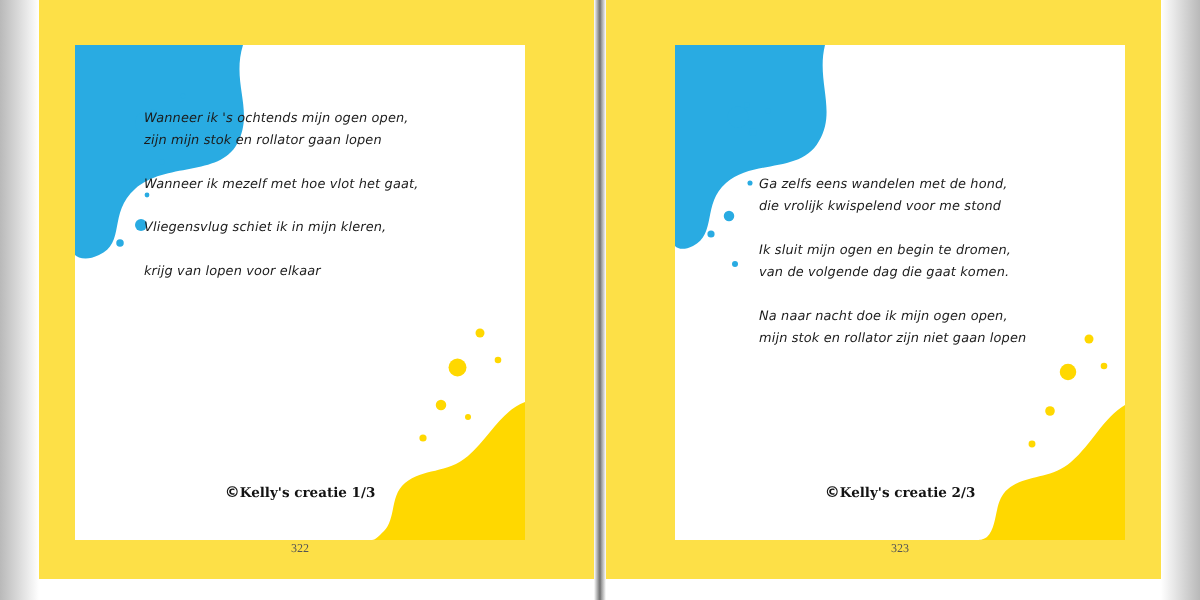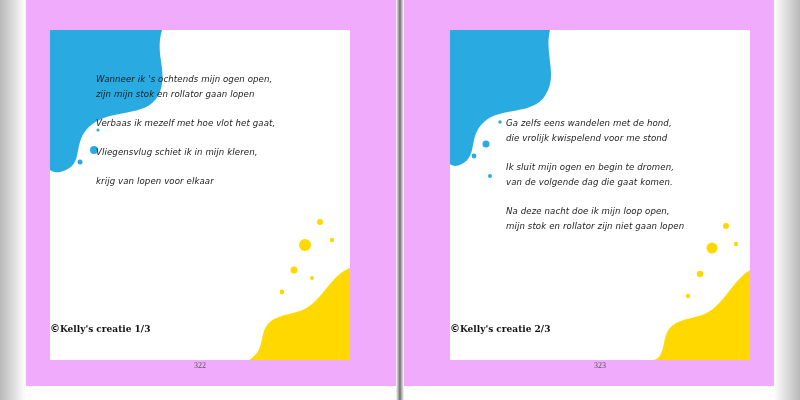--- a/index.html
+++ b/index.html
@@ -45,21 +45,21 @@
     top: 0;
     bottom: 0;
     width: 8px;
     background: linear-gradient(to right, #ffffff 0%, #8e8e8e 38%, #6f6f6f 50%, #9a9a9a 62%, #ffffff 100%);
     z-index: 4;
   }
   .page {
     position: relative;
     width: 400px;
     height: 386px;
-    background: #f0abfc;
+    background: #fde047;
     padding-left: 32px;
   }
 
   .art {
     position: absolute;
     left: 50px;
     top: 30px;
     width: 300px;
     height: 330px;
     background: #ffffff;
@@ -87,21 +87,21 @@
     color: #1b1b1b;
     white-space: nowrap;
     font-style: italic;
     letter-spacing: 0.1px;
   }
   .credit {
     position: absolute;
     bottom: 26px;
     left: 0;
     width: 300px;
-    text-align: left;
+    text-align: center;
     font-family: "DejaVu Serif", serif;
     font-size: 9px;
     font-weight: bold;
     color: #121212;
   }
   .credit .c-mark {
     font-family: "DejaVu Sans", sans-serif;
     font-size: 10px;
   }
   .folio {
@@ -142,21 +142,21 @@
         <circle cx="232" cy="262" r="2.4" fill="#FFD800"></circle>
         <circle cx="262" cy="248" r="2" fill="#FFD800"></circle>
       </svg>
 
       <div class="poem">
         <div class="stanza">
           <div class="line">Wanneer ik 's ochtends mijn ogen open,</div>
           <div class="line">zijn mijn stok en rollator gaan lopen</div>
         </div>
         <div class="stanza">
-          <div class="line">Verbaas ik mezelf met hoe vlot het gaat,</div>
+          <div class="line">Wanneer ik mezelf met hoe vlot het gaat,</div>
         </div>
         <div class="stanza">
           <div class="line">Vliegensvlug schiet ik in mijn kleren,</div>
         </div>
         <div class="stanza">
           <div class="line">krijg van lopen voor elkaar</div>
         </div>
       </div>
 
       <div class="credit">
@@ -191,21 +191,21 @@
       <div class="poem">
         <div class="stanza">
           <div class="line">Ga zelfs eens wandelen met de hond,</div>
           <div class="line">die vrolijk kwispelend voor me stond</div>
         </div>
         <div class="stanza">
           <div class="line">Ik sluit mijn ogen en begin te dromen,</div>
           <div class="line">van de volgende dag die gaat komen.</div>
         </div>
         <div class="stanza">
-          <div class="line">Na deze nacht doe ik mijn loop open,</div>
+          <div class="line">Na naar nacht doe ik mijn ogen open,</div>
           <div class="line">mijn stok en rollator zijn niet gaan lopen</div>
         </div>
       </div>
 
       <div class="credit">
         <span class="c-mark">©</span><span>Kelly's creatie  2/3</span>
       </div>
     </div>
     <div class="folio">323</div>
   </div>

